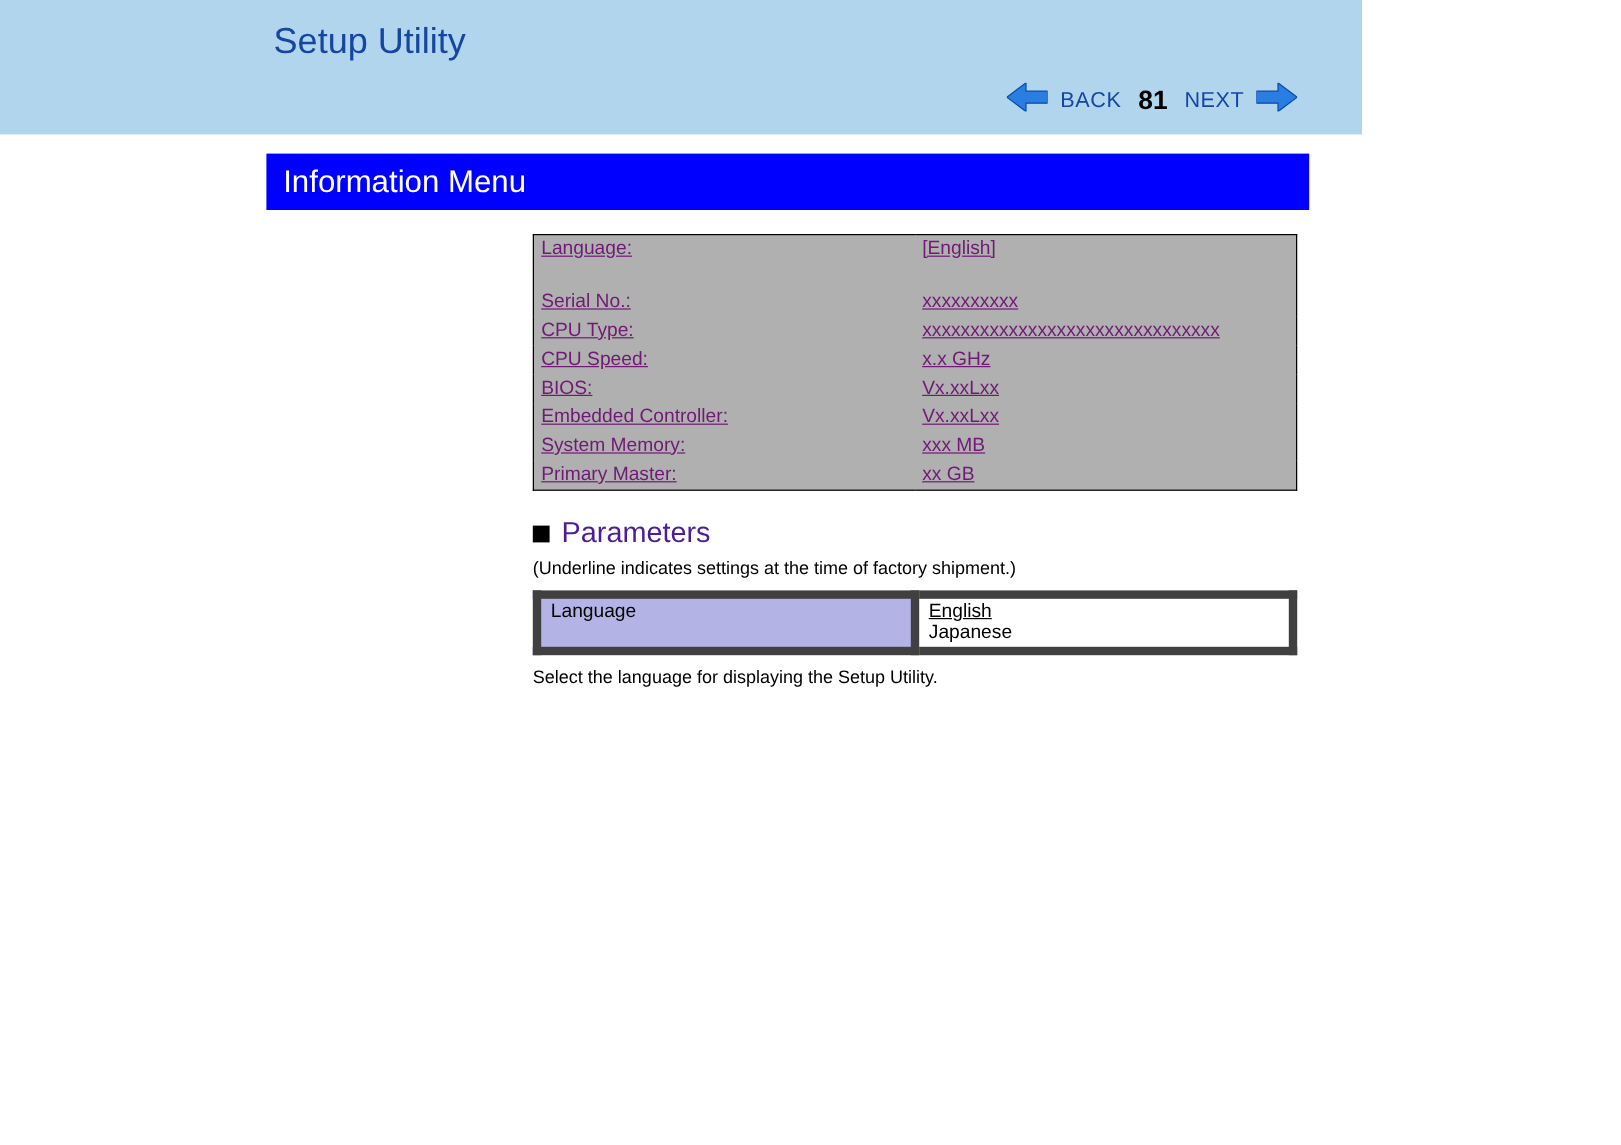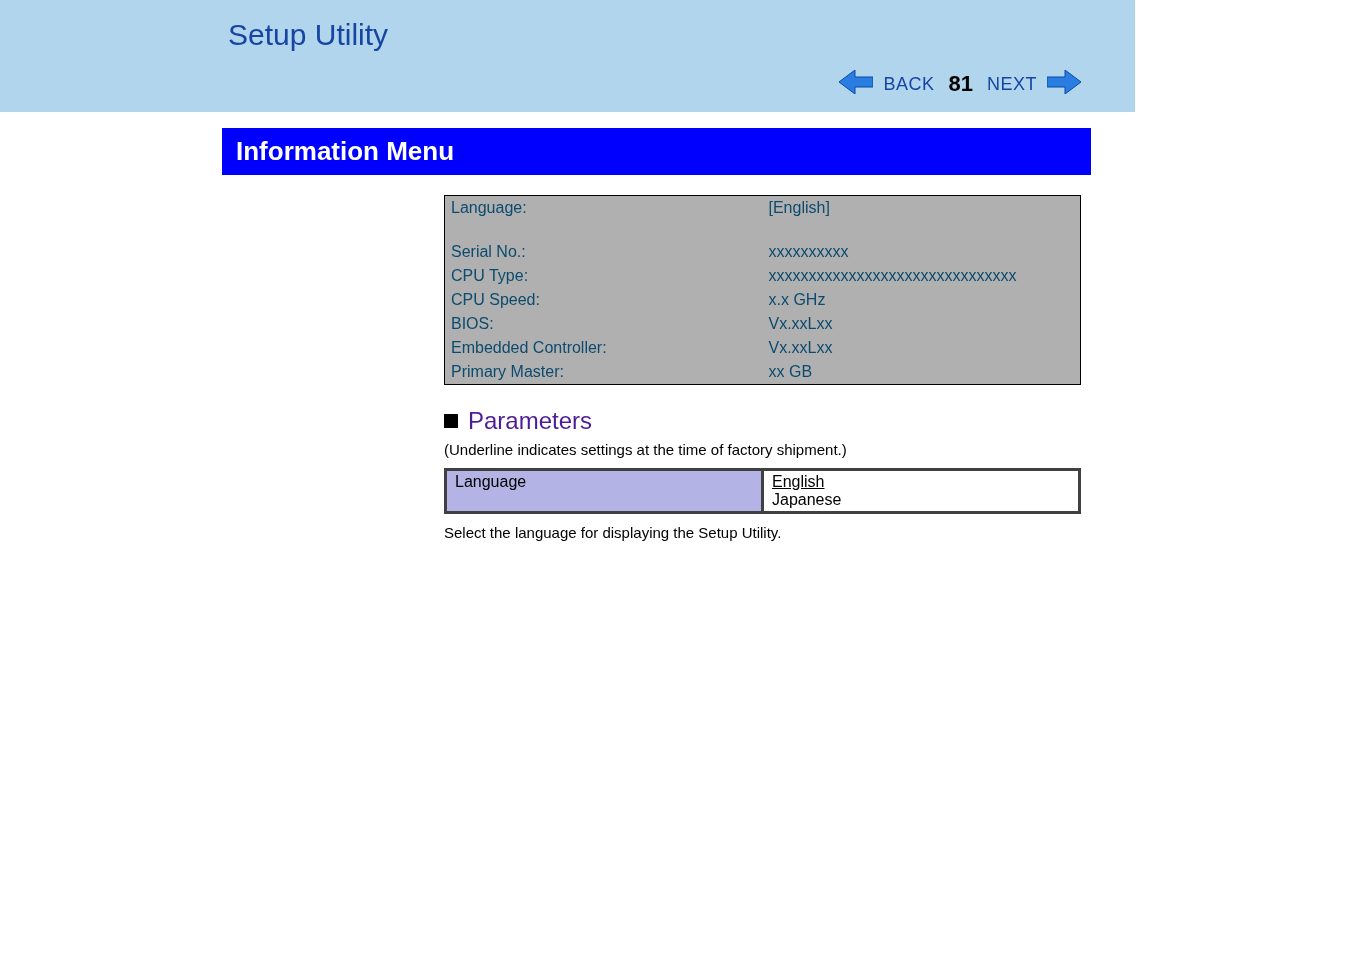--- a/index.html
+++ b/index.html
@@ -46,39 +46,40 @@
     color: #000;
     font-size: 22px;
     font-weight: bold;
     margin: 0 4px;
   }
   .arrow-left, .arrow-right { display: inline-block; }
   .section-banner {
     background: #0000ff;
     color: #ffffff;
     font-size: 26px;
-    font-weight: bold;
+    font-weight: normal;
     padding: 8px 14px;
     margin: 16px 44px 20px 222px;
   }
   .content {
     margin-left: 444px;
     margin-right: 54px;
   }
   .info-table {
     width: 100%;
     border-collapse: collapse;
     background: #B0B0B0;
     border: 1px solid #000;
   }
   .info-table td {
     padding: 3px 6px;
     font-size: 16px;
-    color: #0c4a6e;
+    color: #701a75;
     vertical-align: top;
+    text-decoration: underline;
   }
   .info-table td:first-child { width: 50%; }
   .info-table .spacer td { height: 20px; }
   .subhead {
     display: flex;
     align-items: center;
     gap: 10px;
     margin-top: 22px;
     margin-bottom: 6px;
   }
@@ -97,21 +98,21 @@
     color: #000;
     margin-bottom: 10px;
   }
   .note .underline { }
   .param-table {
     width: 100%;
     border-collapse: collapse;
     border: 1px solid #000;
   }
   .param-table td {
-    border: 3px solid #404040;
+    border: 7px solid #404040;
     padding: 2px 8px;
     font-size: 16px;
     vertical-align: top;
   }
   .param-table td.param-name {
     background: #b3b3e6;
     width: 50%;
   }
   .param-table .default { text-decoration: underline; }
   .desc {
@@ -172,20 +173,24 @@
       </tr>
       <tr>
         <td>BIOS:</td>
         <td>Vx.xxLxx</td>
       </tr>
       <tr>
         <td>Embedded Controller:</td>
         <td>Vx.xxLxx</td>
       </tr>
       <tr>
+        <td>System Memory:</td>
+        <td>xxx MB</td>
+      </tr>
+      <tr>
         <td>Primary Master:</td>
         <td>xx GB</td>
       </tr>
     </tbody>
       </table>
 
     <div class="subhead">
       <span class="sq-bullet"></span>
       <span class="subhead-text">Parameters</span>
     </div>

